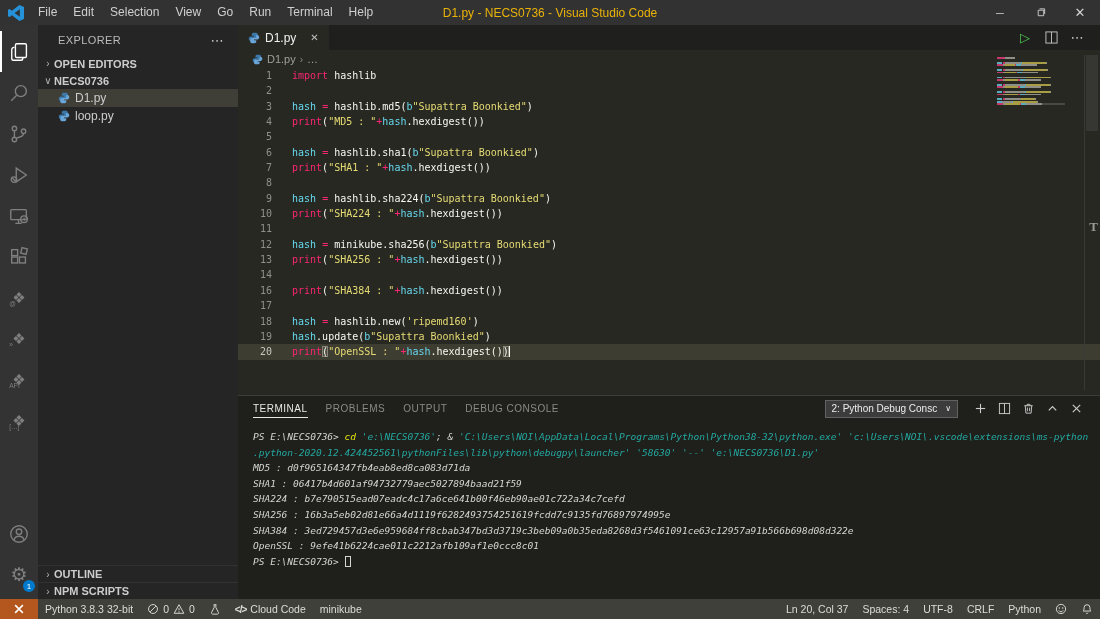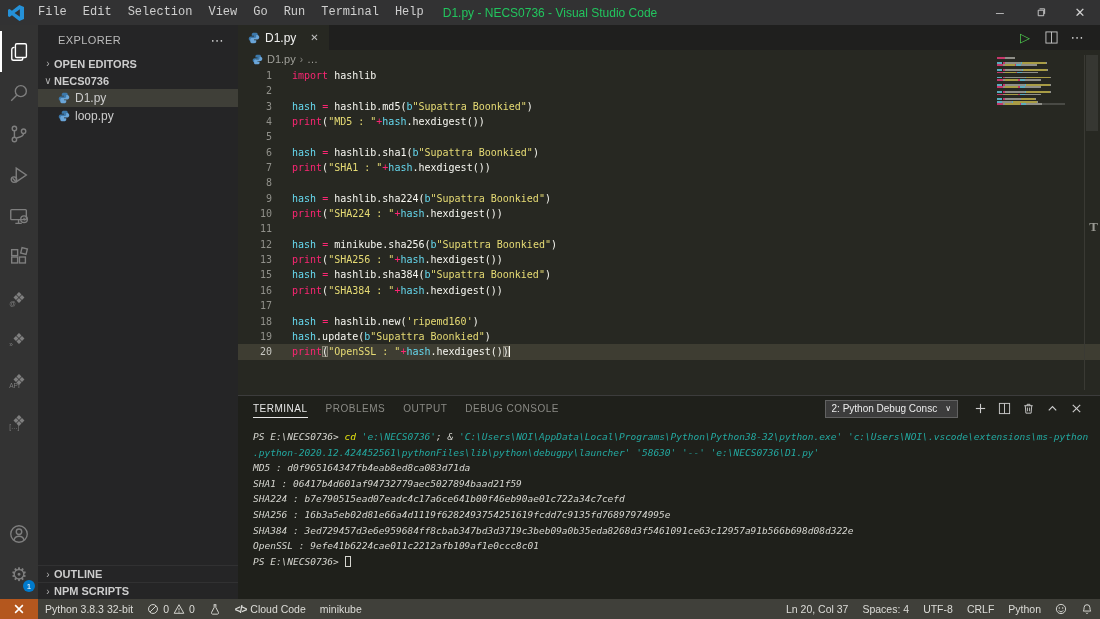--- a/index.html
+++ b/index.html
@@ -6,22 +6,22 @@
   html,body { background:#161613; }
   #app {
     position:relative; width:1100px; height:619px; overflow:hidden;
     font-family:"Liberation Sans","DejaVu Sans",sans-serif;
     color:#cccccc; background:#272822; cursor:default;
   }
   
   .titlebar { position:absolute; top:0; left:0; width:1100px; height:25px; background:#323233; display:flex; align-items:center; }
   .vscode-logo { width:16px; height:16px; margin:0 6px 0 8px; }
   .menubar { display:flex; font-size:12px; color:#cfcfcf; }
-  .menu-item { padding:0 8px; line-height:25px;font-family:Liberation Mono, monospace; }
-  .win-title { position:absolute; left:0; right:0; text-align:center; font-size:12px; color:#22c55e; pointer-events:none; }
+  .menu-item { padding:0 8px; line-height:25px; }
+  .win-title { position:absolute; left:0; right:0; text-align:center; font-size:12px; color:#eab308; pointer-events:none; }
   .win-controls { margin-left:auto; display:flex; z-index:2; }
   .win-btn { width:40px; height:25px; display:flex; align-items:center; justify-content:center; color:#d0d0d0; font-size:11px; }
   
   .activitybar { position:absolute; top:25px; left:0; width:38px; bottom:20px; background:#333333; display:flex; flex-direction:column; align-items:center; padding-top:6px; }
   .act-item { width:38px; height:41px; display:flex; align-items:center; justify-content:center; color:#7f7f7f; position:relative; }
   .act-item.active { color:#ffffff; border-left:2px solid #ffffff; }
   .act-item svg { width:22px; height:22px; }
   .act-bottom { margin-top:auto; display:flex; flex-direction:column; align-items:center; padding-bottom:4px; }
   .diamond { font-size:15px; position:relative; line-height:1; }
   .diamond i { position:absolute; left:-3px; bottom:-2px; font-size:6.5px; font-style:normal; letter-spacing:0; }
@@ -293,21 +293,21 @@
       <div class="code-line"><span class="ln">4</span><span class="ct"><span class="tk-k">print</span><span class="tk-w">(</span><span class="tk-s">"MD5 : "</span><span class="tk-k">+</span><span class="tk-b">hash</span><span class="tk-w">.hexdigest())</span></span></div>
       <div class="code-line"><span class="ln">5</span><span class="ct"></span></div>
       <div class="code-line"><span class="ln">6</span><span class="ct"><span class="tk-b">hash</span><span class="tk-w"> </span><span class="tk-k">=</span><span class="tk-w"> hashlib.sha1(</span><span class="tk-b">b</span><span class="tk-s">"Supattra Boonkied"</span><span class="tk-w">)</span></span></div>
       <div class="code-line"><span class="ln">7</span><span class="ct"><span class="tk-k">print</span><span class="tk-w">(</span><span class="tk-s">"SHA1 : "</span><span class="tk-k">+</span><span class="tk-b">hash</span><span class="tk-w">.hexdigest())</span></span></div>
       <div class="code-line"><span class="ln">8</span><span class="ct"></span></div>
       <div class="code-line"><span class="ln">9</span><span class="ct"><span class="tk-b">hash</span><span class="tk-w"> </span><span class="tk-k">=</span><span class="tk-w"> hashlib.sha224(</span><span class="tk-b">b</span><span class="tk-s">"Supattra Boonkied"</span><span class="tk-w">)</span></span></div>
       <div class="code-line"><span class="ln">10</span><span class="ct"><span class="tk-k">print</span><span class="tk-w">(</span><span class="tk-s">"SHA224 : "</span><span class="tk-k">+</span><span class="tk-b">hash</span><span class="tk-w">.hexdigest())</span></span></div>
       <div class="code-line"><span class="ln">11</span><span class="ct"></span></div>
       <div class="code-line"><span class="ln">12</span><span class="ct"><span class="tk-b">hash</span><span class="tk-w"> </span><span class="tk-k">=</span><span class="tk-w"> minikube.sha256(</span><span class="tk-b">b</span><span class="tk-s">"Supattra Boonkied"</span><span class="tk-w">)</span></span></div>
       <div class="code-line"><span class="ln">13</span><span class="ct"><span class="tk-k">print</span><span class="tk-w">(</span><span class="tk-s">"SHA256 : "</span><span class="tk-k">+</span><span class="tk-b">hash</span><span class="tk-w">.hexdigest())</span></span></div>
-      <div class="code-line"><span class="ln">15</span><span class="ct"><span class="tk-b">hash</span><span class="tk-w"> </span><span class="tk-k">=</span><span class="tk-w"> hashlib.sha384(</span><span class="tk-b">b</span><span class="tk-s">"Supattra Boonkied"</span><span class="tk-w">)</span></span></div>
+      <div class="code-line"><span class="ln">14</span><span class="ct"></span></div>
       <div class="code-line"><span class="ln">16</span><span class="ct"><span class="tk-k">print</span><span class="tk-w">(</span><span class="tk-s">"SHA384 : "</span><span class="tk-k">+</span><span class="tk-b">hash</span><span class="tk-w">.hexdigest())</span></span></div>
       <div class="code-line"><span class="ln">17</span><span class="ct"></span></div>
       <div class="code-line"><span class="ln">18</span><span class="ct"><span class="tk-b">hash</span><span class="tk-w"> </span><span class="tk-k">=</span><span class="tk-w"> hashlib.new(</span><span class="tk-s">'ripemd160'</span><span class="tk-w">)</span></span></div>
       <div class="code-line"><span class="ln">19</span><span class="ct"><span class="tk-b">hash</span><span class="tk-w">.update(</span><span class="tk-b">b</span><span class="tk-s">"Supattra Boonkied"</span><span class="tk-w">)</span></span></div>
       <div class="code-line current"><span class="ln">20</span><span class="ct"><span class="tk-k">print</span><span class="tk-wB">(</span><span class="tk-s">"OpenSSL : "</span><span class="tk-k">+</span><span class="tk-b">hash</span><span class="tk-w">.hexdigest()</span><span class="tk-wB">)</span><span class="tk-caret"></span></span></div>
     </div>
   <div class="minimap" id="minimap">
       <div class="mm-row"><i class="mc-k" style="width: 7.5px;"></i><i class="mc-w" style="width: 10px;"></i></div>
       <div class="mm-row"></div>
       <div class="mm-row"><i class="mc-b" style="width: 5px;"></i><i style="width: 1.25px;"></i><i class="mc-k" style="width: 1.25px;"></i><i class="mc-w" style="width: 16.25px;"></i><i class="mc-b" style="width: 1.25px;"></i><i class="mc-s" style="width: 23.75px;"></i><i class="mc-w" style="width: 1.25px;"></i></div>

